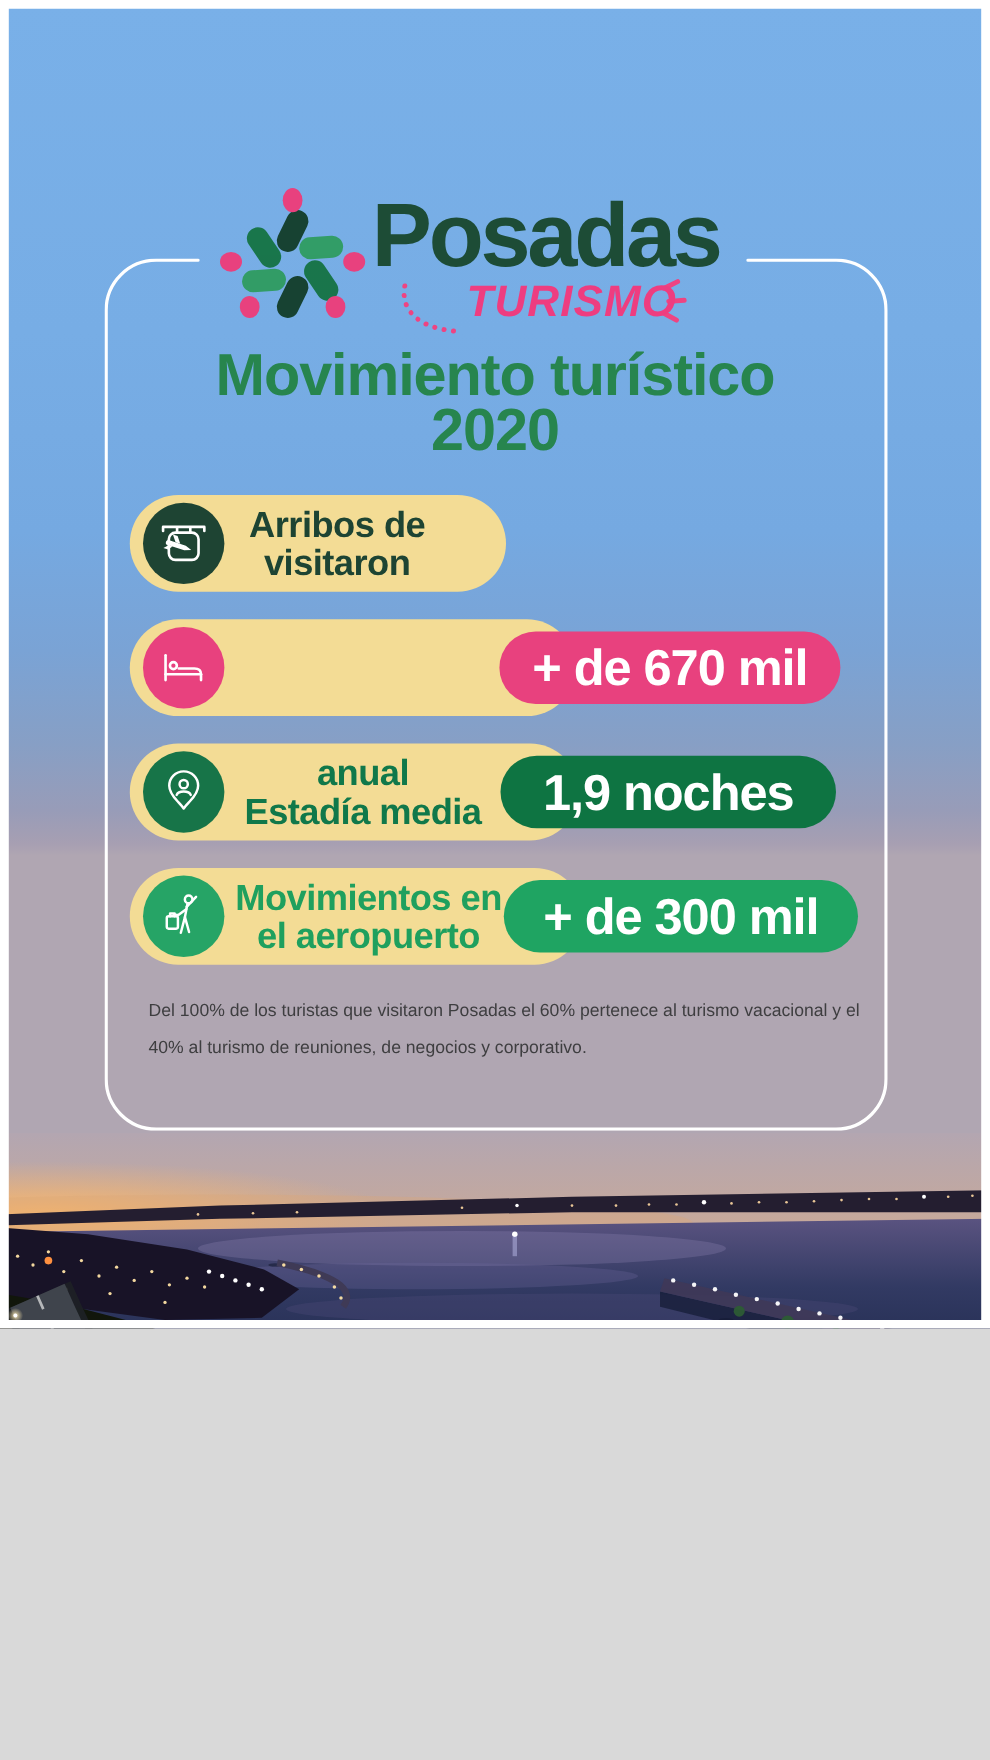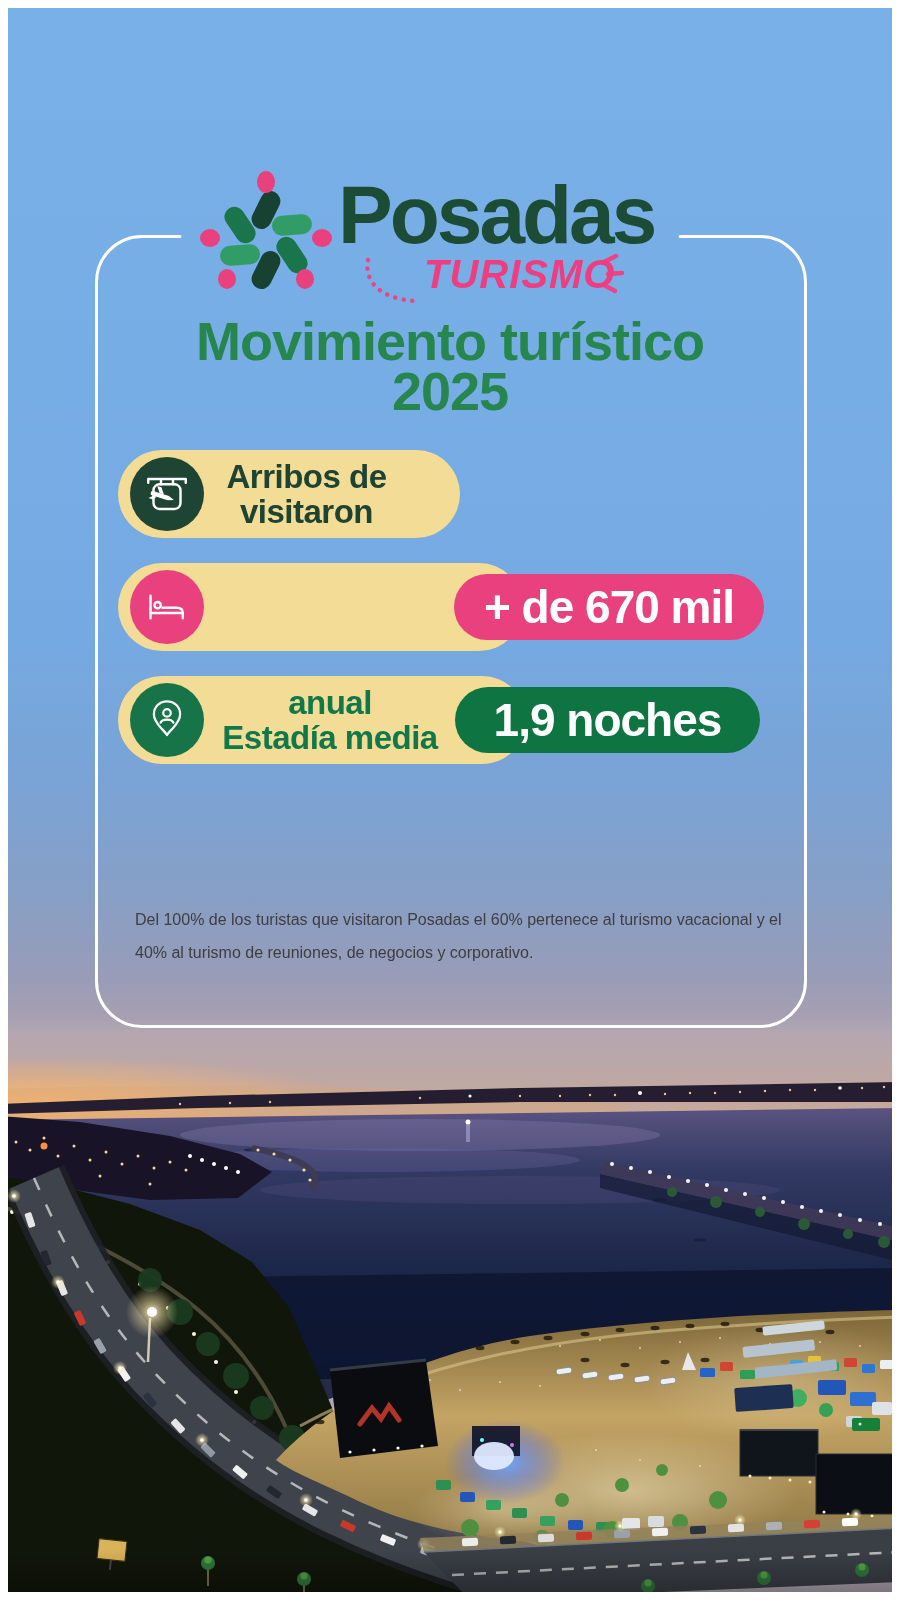--- a/index.html
+++ b/index.html
@@ -1,17 +1,17 @@
 <!DOCTYPE html>
 <html><head>
 <meta charset="utf-8">
 <style>
   html,body{margin:0;padding:0;background:#d9d9d9;}
   .canvas{
-    position:relative;width:900px;height:1600px;overflow:hidden;
+    position:relative;width:900px;height:1208px;overflow:hidden;
     font-family:"Liberation Sans",sans-serif;
     background:linear-gradient(180deg,
       #79b0e8 0%, #77ade5 25%, #75a9e1 40%, #7aa3d5 49%,
       #879fc5 56%, #989cb8 61%, #a79fb2 63.5%, #b0a6b2 64.4%);
   }
   .frame{position:absolute;inset:0;box-shadow:inset 0 0 0 8px #ffffff;pointer-events:none;z-index:60;}
 
   
   .card-border{position:absolute;left:95px;top:235px;width:712px;height:793px;z-index:5;}
 
@@ -111,21 +111,21 @@
   <svg class="tagline-rays" width="30" height="44" viewBox="0 0 30 44">
     <g stroke="#ee4482" stroke-width="4.5" stroke-linecap="round">
       <path d="M4 10 L16 4"></path>
         <path d="M8 22 L22 21"></path>
         <path d="M4 33 L15 39"></path>
     </g>
   </svg>
 
   <div class="title">
     <div>Movimiento turístico</div>
-    <div>2025</div>
+    <div>2020</div>
   </div>
 
   <div class="rows">
 
     <div class="row r1">
       <div class="pill-bg"></div>
       <div class="icon-circle">
         <svg width="48" height="48" viewBox="0 0 64 64" fill="none" stroke="#fff" stroke-width="3.2" stroke-linecap="round" stroke-linejoin="round">
           <path d="M7 12 H57 M7 12 V17 M57 12 V17 M24 12 V19 M40 12 V19"></path>
           <rect x="14" y="19" width="36" height="33" rx="8"></rect>
@@ -164,20 +164,39 @@
           <path d="M23.5 35.5 C25.5 30 38.5 30 40.5 35.5"></path>
         </svg>
       </div>
       <div class="label">
         <span>anual</span>
         <span>Estadía media</span>
       </div>
       <div class="value-pill">1,9 noches</div>
     </div>
 
+    <div class="row r4">
+      <div class="pill-bg"></div>
+      <div class="icon-circle">
+        <svg width="48" height="48" viewBox="0 0 64 64" fill="none" stroke="#fff" stroke-width="3" stroke-linecap="round" stroke-linejoin="round">
+          <circle cx="38" cy="11.5" r="4.6"></circle>
+          <path d="M36.5 17 L33.5 33"></path>
+          <path d="M35.5 20.5 L47 8.5"></path>
+          <path d="M35 23.5 L25.5 30.5 L20 30"></path>
+          <path d="M33.5 33 L28.5 52 M33.5 33 L38.5 51"></path>
+          <rect x="11.5" y="32" width="13.5" height="15" rx="2.2"></rect>
+          <path d="M15.5 32 V28.5 H21 V32"></path>
+        </svg>
+      </div>
+      <div class="label">
+        <span>Movimientos en</span>
+        <span>el aeropuerto</span>
+      </div>
+      <div class="value-pill">+ de 300 mil</div>
+    </div>
   </div>
 
   <div class="footnote">Del 100% de los turistas que visitaron Posadas el 60% pertenece al turismo vacacional y el 40% al turismo de reuniones, de negocios y corporativo.</div>
 
   <svg class="photo" viewBox="0 0 900 570" preserveAspectRatio="none">
     <defs>
       <linearGradient id="horizonSky" x1="0" y1="0" x2="0" y2="1">
         <stop offset="0" stop-color="#b3a6b1"></stop>
           <stop offset="1" stop-color="#c9a998"></stop>
       </linearGradient>

